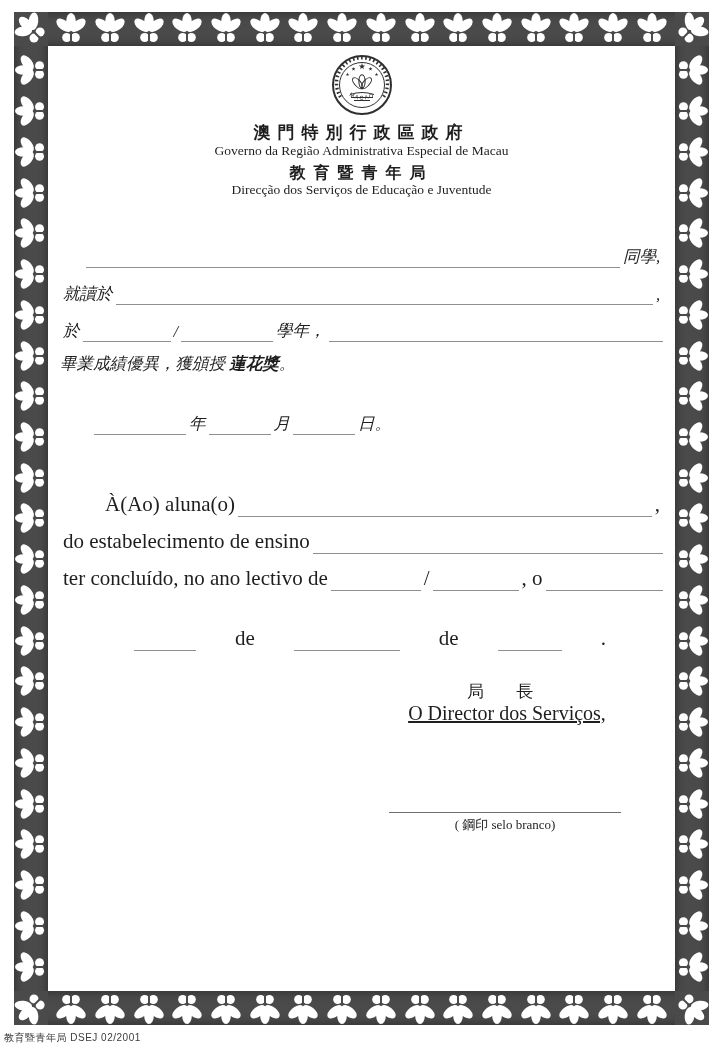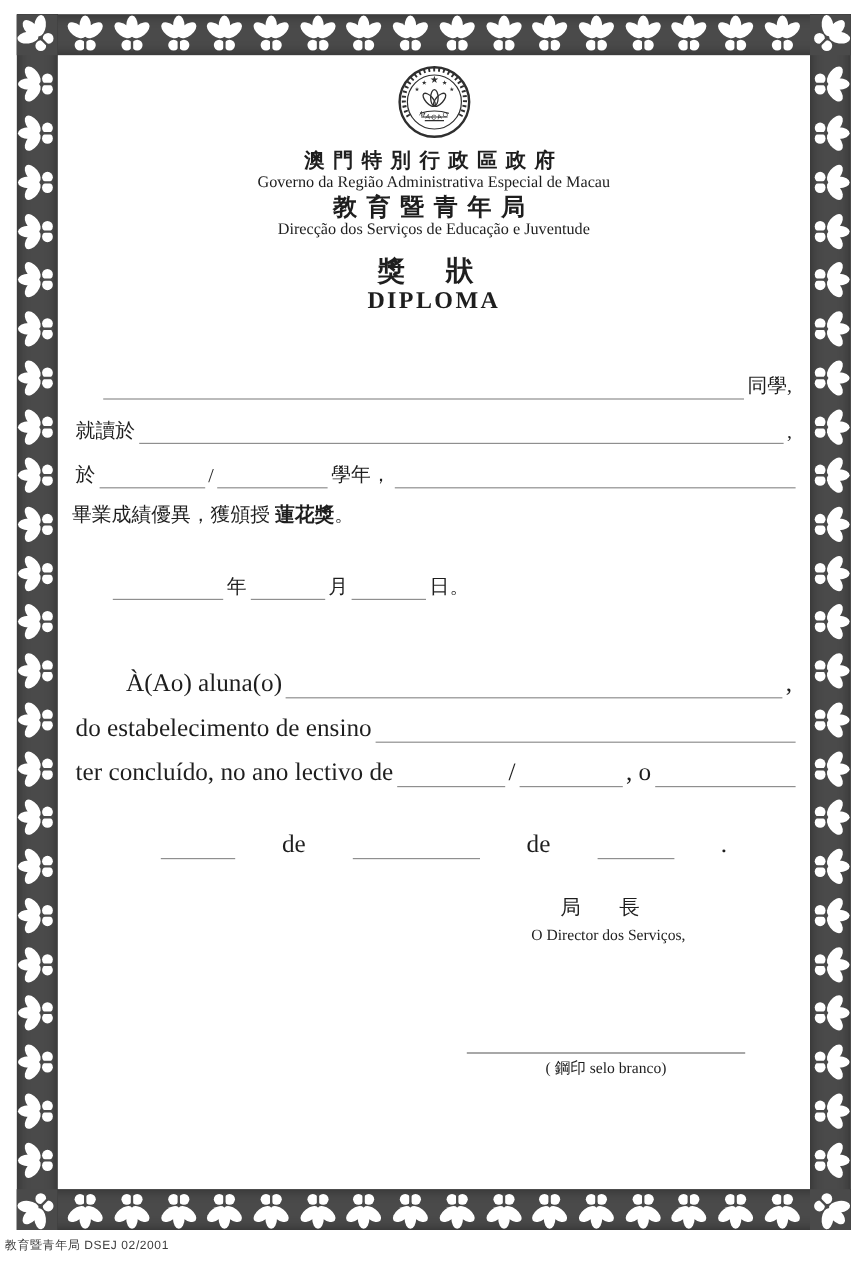--- a/index.html
+++ b/index.html
@@ -30,46 +30,46 @@
   .corner-bl{left:14px;top:991px;} .corner-br{left:675px;top:991px;}
   .flower-svg{flex:0 0 auto;}
   
   .cert-content{
     position:absolute;left:48px;top:46px;width:627px;z-index:1;
   }
   .cert-header{text-align:center;margin-top:8px;}
   .emblem{display:inline-block;}
   .gov-zh{font-size:17px;font-weight:600;letter-spacing:7px;margin-top:3px;line-height:20px;}
   .gov-pt{font-size:13.5px;line-height:16px;}
-  .bureau-zh{font-size:20px;font-weight:600;letter-spacing:8px;margin-top:4px;line-height:19px;}
+  .bureau-zh{font-size:16px;font-weight:600;letter-spacing:8px;margin-top:4px;line-height:19px;}
   .bureau-pt{font-size:13.5px;line-height:16px;}
   .cert-title{text-align:center;margin-top:13px;}
   .title-zh{font-size:23px;font-weight:bold;letter-spacing:14px;line-height:27px;}
   .title-pt{font-size:20px;font-weight:bold;letter-spacing:2px;line-height:24px;}
   .section{padding:0 12px;}
   .line{display:flex;align-items:flex-end;height:26px;margin-bottom:11px;}
   .blank{border-bottom:1.2px solid #8f8f8f;height:1.1em;flex:0 0 auto;}
   .grow{flex:1 1 auto;}
   .lbl{white-space:pre;padding:0 3px;flex:0 0 auto;}
   .ch{font-size:16.5px;}
   .pt{font-size:21px;}
   .bold{font-weight:bold;}
-  .ch-section{margin-top:44px;}
+  .ch-section{margin-top:44px;font-style:italic;}
   .ch-achievement{height:auto;display:block;margin-bottom:16px;}
   .ch-date{margin-top:34px;}
   .pt-section{margin-top:56px;}
   .pt-date{margin-top:34px;gap:36px;}
   .w62{width:62px;} .w64{width:64px;} .w86{width:86px;} .w88{width:88px;}
   .w90{width:90px;} .w92{width:92px;} .w106{width:106px;} .w282{width:282px;}
   .ind26{width:26px;} .ind34{width:34px;} .ind38{width:38px;} .ind42{width:42px;}
   .signature{
     width:260px;margin:30px 38px 16px auto;text-align:center;
   }
   .sig-zh{font-size:17px;letter-spacing:14px;line-height:22px;}
-  .sig-pt{font-size:13px;line-height:21px;}
+  .sig-pt{font-size:20px;line-height:21px;text-decoration:underline;}
   .seal-block{width:232px;margin:74px 54px 0 auto;text-align:center;}
   .seal-line{border-bottom:1.2px solid #6f6f6f;height:14px;}
   .seal-caption{font-size:13px;margin-top:3px;}
   .page-footer{
     position:absolute;left:4px;top:1031px;font-size:10px;letter-spacing:.5px;
     font-family:"Liberation Sans","DejaVu Sans",sans-serif;color:#3c3c3c;z-index:4;
   }
 </style>
 </head>
 <body>
@@ -942,24 +942,20 @@
       <text font-size="5.6" font-family="Liberation Sans, DejaVu Sans, sans-serif" letter-spacing="1.4" fill="#2f2f2f" text-anchor="middle">
         <textPath href="#macao-arc" startOffset="50%">MACAO</textPath>
       </text>
     </svg>
     <div class="gov-zh">澳門特別行政區政府</div>
     <div class="gov-pt">Governo da Região Administrativa Especial de Macau</div>
     <div class="bureau-zh">教育暨青年局</div>
     <div class="bureau-pt">Direcção dos Serviços de Educação e Juventude</div>
   </div>
 
-  <div class="cert-title">
-    <div class="title-zh">獎 狀</div>
-    <div class="title-pt">DIPLOMA</div>
-  </div>
 
   <div class="section ch-section">
     <div class="line ch">
       <span class="ind26"></span>
       <span class="blank grow"></span>
       <span class="lbl">同學,</span>
     </div>
     <div class="line ch">
       <span class="lbl">就讀於</span>
       <span class="blank grow"></span>

